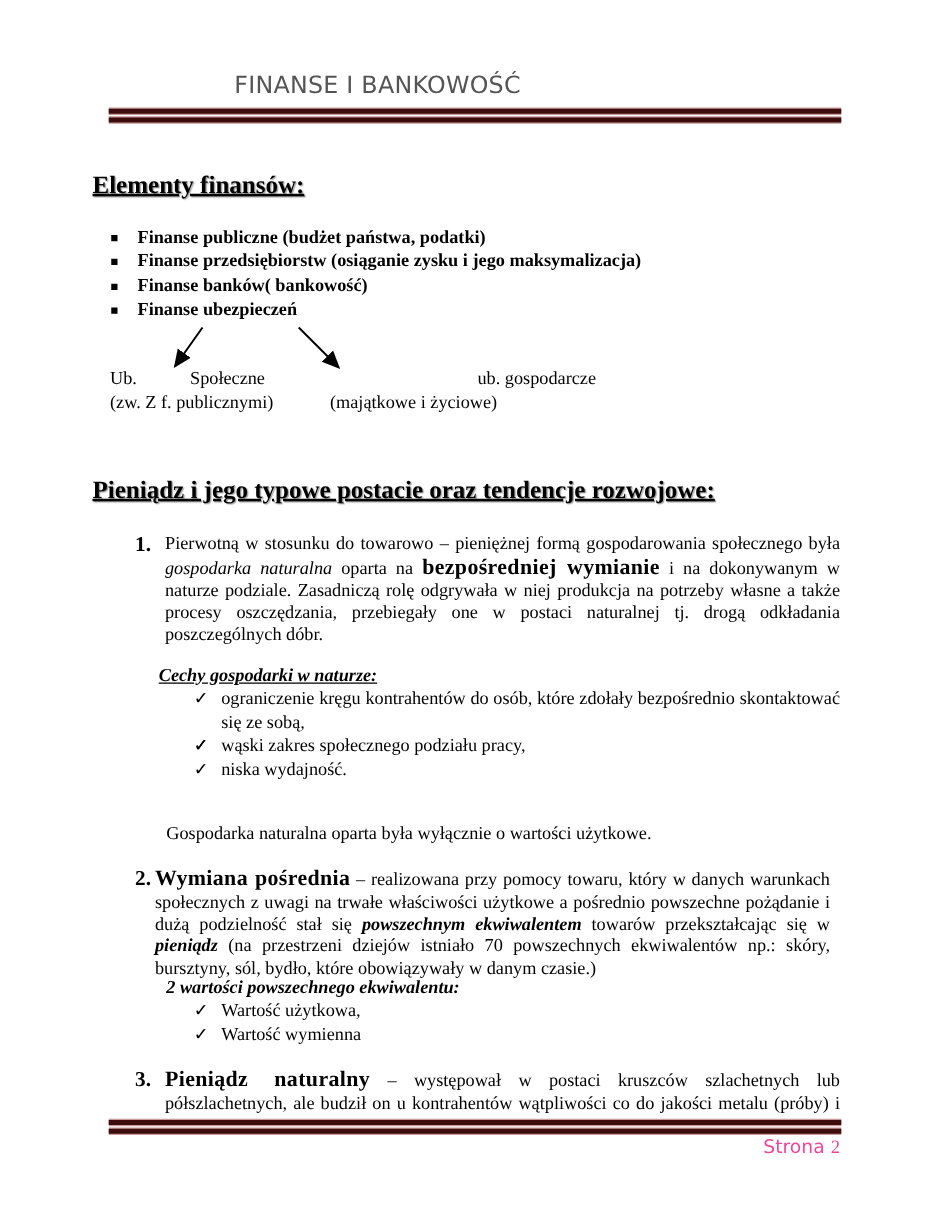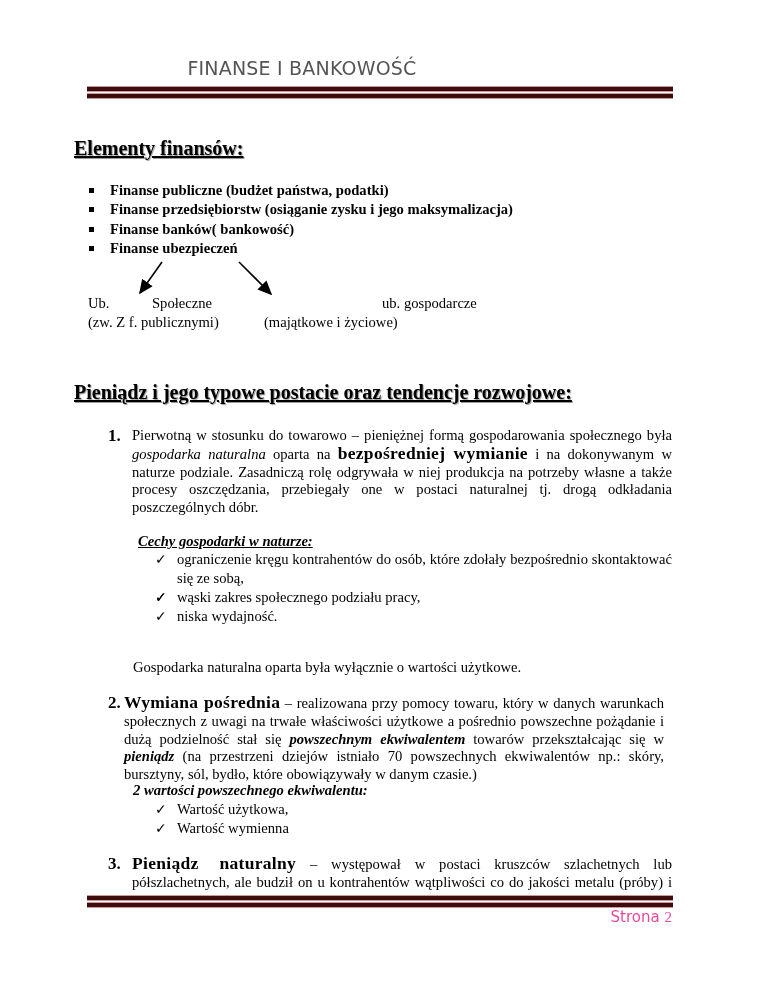--- a/index.html
+++ b/index.html
@@ -58,21 +58,21 @@
 <div class="abs" style="left:264px; top:314px;">(majątkowe i życiowe)</div>
 
 <div class="abs h1" style="top:381px">Pieniądz i jego typowe postacie oraz tendencje rozwojowe:</div>
 
 <div class="abs num" style="top:426px">1.</div>
 <div class="abs para" style="left:132px; top:427px; width:540px;">
   <span>Pierwotną w stosunku do towarowo – pieniężnej formą gospodarowania społecznego była</span>
   <i>gospodarka naturalna</i><span> oparta na </span><span class="bigbold">bezpośredniej wymianie</span><span>  i na dokonywanym w naturze podziale. Zasadniczą rolę odgrywała w niej produkcja na potrzeby własne a także procesy oszczędzania, przebiegały one w postaci naturalnej tj. drogą odkładania poszczególnych dóbr.</span>
 </div>
 
-<div class="abs" style="left:138px; top:533px; font-weight:bold; font-style:italic; text-decoration:underline;font-family:Liberation Serif, serif;">Cechy gospodarki w naturze:</div>
+<div class="abs" style="left:127px; top:533px; font-weight:bold; font-style:italic; text-decoration:underline;font-family:Liberation Serif, serif;">Cechy gospodarki w naturze:</div>
 <ul class="abs check-list" style="left:155px; top:550px; width:517px;">
   <li><span class="ck">✓</span><span>ograniczenie kręgu kontrahentów do osób, które zdołały   bezpośrednio skontaktować się ze sobą,</span></li>
   <li><span class="ck">✓</span></li>
   <li><span class="ck">✓</span><span>wąski zakres społecznego podziału pracy,</span></li>
   <li><span class="ck">✓</span><span>niska wydajność.</span></li>
 </ul>
 
 <div class="abs" style="left:133px; top:659px;">Gospodarka naturalna oparta była wyłącznie o wartości użytkowe.</div>
 
 <div class="abs num" style="top:693px">2.</div>

